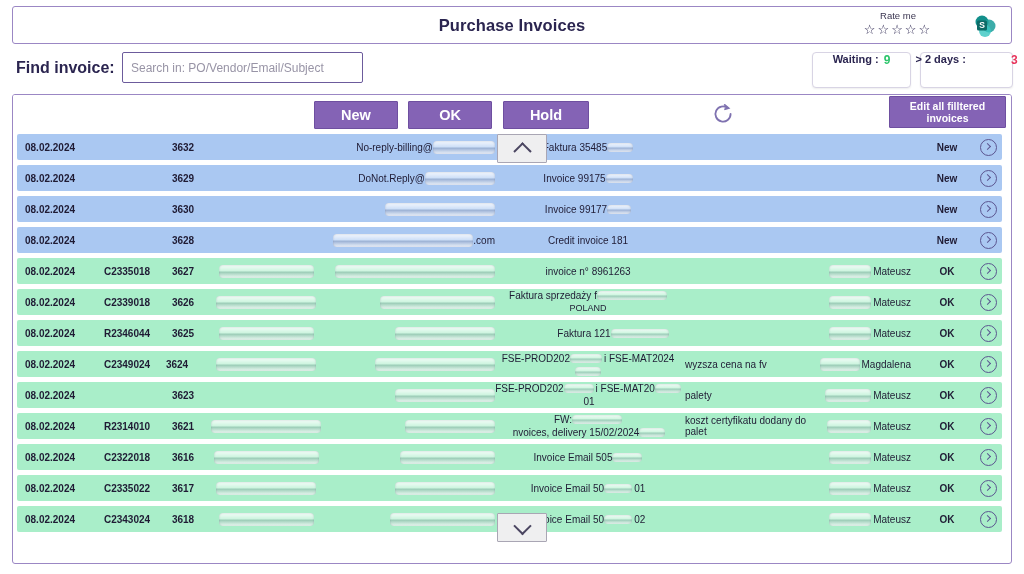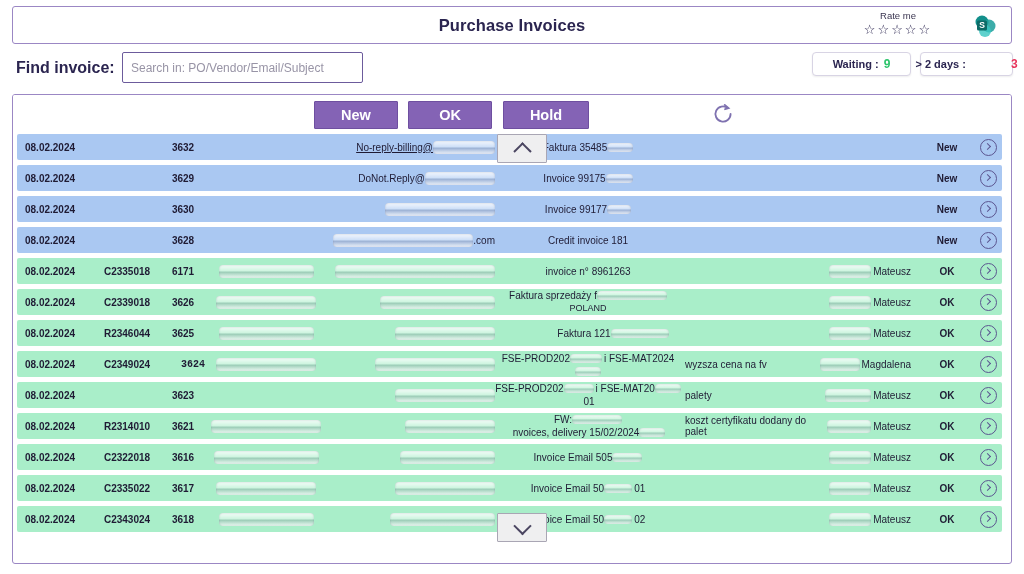--- a/index.html
+++ b/index.html
@@ -89,28 +89,28 @@
     font-size: 12px;
     color: #2b2550;
     padding: 0 8px;
     outline: none;
   }
   .search-box::placeholder { color: #9894a6; }
 
   .counter {
     position: absolute;
     top: 52px;
-    height: 24px;
+    height: 36px;
     border: 1px solid #d8d4e4;
     border-radius: 4px;
     background: #ffffff;
     box-shadow: 0 1px 2px rgba(0,0,0,.07);
     box-sizing: border-box;
     display: flex;
-    align-items: center;
+    align-items: flex-start;
     justify-content: center;
     font-size: 11px;
     font-weight: bold;
     color: #2b2550;
     white-space: nowrap;
   }
   .counter .num { font-size: 12px; margin-left: 5px; }
   #counter-waiting { left: 812px; width: 99px; }
   #counter-overdue { left: 920px; width: 93px; gap: 40px; }
 
@@ -315,36 +315,37 @@
     <button class="tbtn" id="btn-ok">OK</button>
     <button class="tbtn" id="btn-hold">Hold</button>
 
     <button class="refresh-btn">
       <svg viewBox="0 0 24 24" width="26" height="26" fill="none" stroke="#7f72b0" stroke-width="1.7" stroke-linecap="round">
         <path d="M19 12a7 7 0 1 1-2.6-5.45"></path>
         <path d="M13.6 3.6 L17.1 6.6 L13.9 7.6"></path>
       </svg>
     </button>
 
+    <button class="edit-all">Edit all filltered invoices</button>
   </div>
 
 
   <div class="tbody" id="table-body">
     <div class="scroll-btn" id="scroll-up">
       <span class="chev up"></span>
     </div>
     <div class="scroll-btn" id="scroll-down">
       <span class="chev down"></span>
     </div>
   <div class="row new" style="top: -5px;">
         <div class="cell bold" style="left: 8px; width: 66px;">08.02.2024</div>
         <div class="cell bold center" style="left: 74px; width: 72px;"></div>
         <div class="cell bold center" style="left: 146px; width: 40px;">3632</div>
         <div class="cell center" style="left: 186px; width: 126px;"></div>
-        <div class="cell " style="left: 312px; width: 166px; justify-content: flex-end; text-decoration: underline;">
+        <div class="cell " style="left: 312px; width: 166px; justify-content: flex-end;">
           <span>No-reply-billing@</span>
           <span class="redact tall" style="width: 62px;"></span>
         </div>
         <div class="cell center" style="left: 478px; width: 186px; flex-wrap: wrap; justify-content: center;">
           <span>Faktura 35485</span>
           <span class="redact" style="width: 26px;"></span>
         </div>
         <div class="cell " style="left: 668px; width: 122px; white-space: normal;"></div>
         <div class="cell " style="left: 790px; width: 104px; justify-content: flex-end;"></div>
         <div class="cell center" style="left: 876px; width: 40px;"></div>
@@ -410,21 +411,21 @@
         <div class="cell " style="left: 790px; width: 104px; justify-content: flex-end;"></div>
         <div class="cell center" style="left: 876px; width: 40px;"></div>
         <div class="cell bold center" style="left: 906px; width: 48px;">New</div>
         <div class="cell center" style="left: 954px; width: 34px;">
           <div class="details-icon"></div>
         </div>
       </div>
       <div class="row ok" style="top: 119px;">
         <div class="cell bold" style="left: 8px; width: 66px;">08.02.2024</div>
         <div class="cell bold center" style="left: 74px; width: 72px;">C2335018</div>
-        <div class="cell bold center" style="left: 146px; width: 40px;">6171</div>
+        <div class="cell bold center" style="left: 146px; width: 40px;">3627</div>
         <div class="cell center" style="left: 186px; width: 126px;">
           <span class="redact tall" style="width: 95px;"></span>
         </div>
         <div class="cell " style="left: 312px; width: 166px; justify-content: flex-end;">
           <span class="redact tall" style="width: 160px;"></span>
         </div>
         <div class="cell center" style="left: 478px; width: 186px; flex-wrap: wrap; justify-content: center;">
           <span>invoice n° 8961263</span>
         </div>
         <div class="cell " style="left: 668px; width: 122px; white-space: normal;"></div>
@@ -485,21 +486,21 @@
         </div>
         <div class="cell center" style="left: 876px; width: 40px;"></div>
         <div class="cell bold center" style="left: 906px; width: 48px;">OK</div>
         <div class="cell center" style="left: 954px; width: 34px;">
           <div class="details-icon"></div>
         </div>
       </div>
       <div class="row ok" style="top: 212px;">
         <div class="cell bold" style="left: 8px; width: 66px;">08.02.2024</div>
         <div class="cell bold center" style="left: 74px; width: 72px;">C2349024</div>
-        <div class="cell bold center" style="left: 156px; width: 40px; font-family: Liberation Mono, monospace;">3624</div>
+        <div class="cell bold center" style="left: 140px; width: 40px;">3624</div>
         <div class="cell center" style="left: 186px; width: 126px;">
           <span class="redact tall" style="width: 100px;"></span>
         </div>
         <div class="cell " style="left: 312px; width: 166px; justify-content: flex-end;">
           <span class="redact tall" style="width: 120px;"></span>
         </div>
         <div class="cell center" style="left: 478px; width: 186px; flex-wrap: wrap; justify-content: center;">
           <span>FSE-PROD202</span>
           <span class="redact" style="width: 32px;"></span>
           <span style="margin-left: 2px;">i FSE-MAT2024</span>

